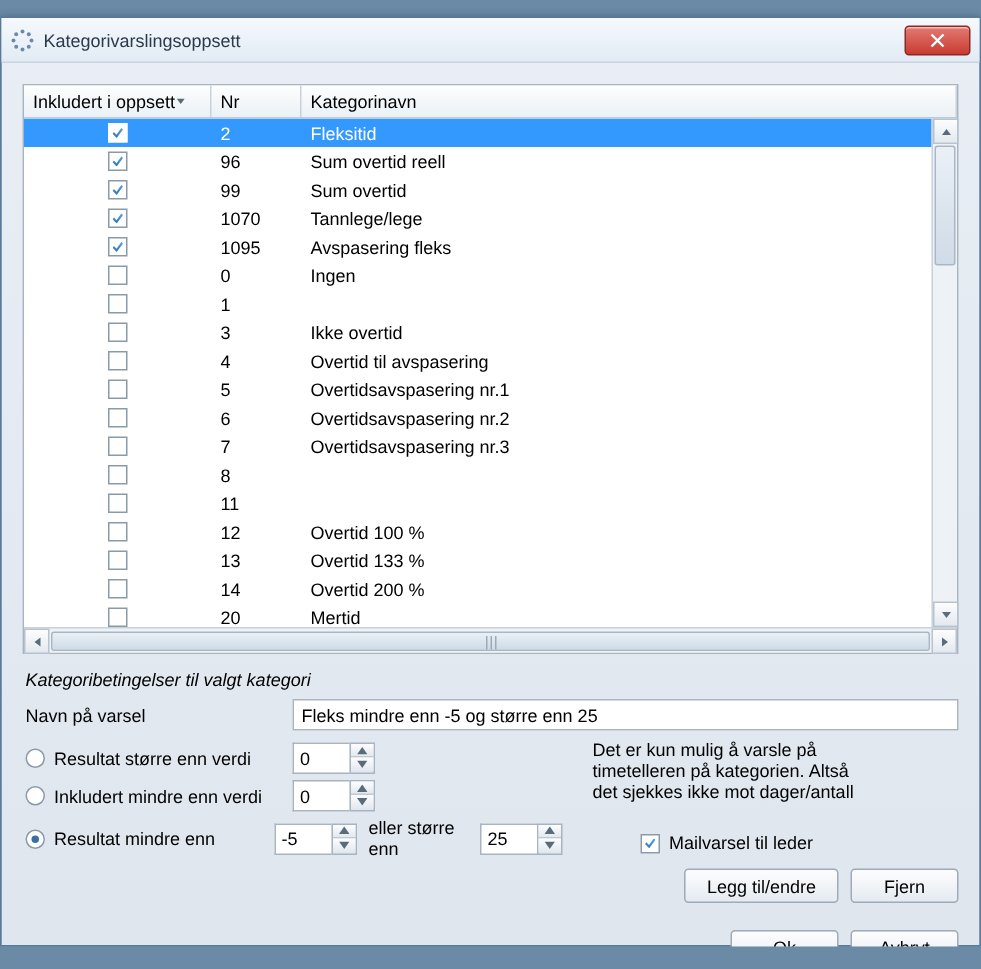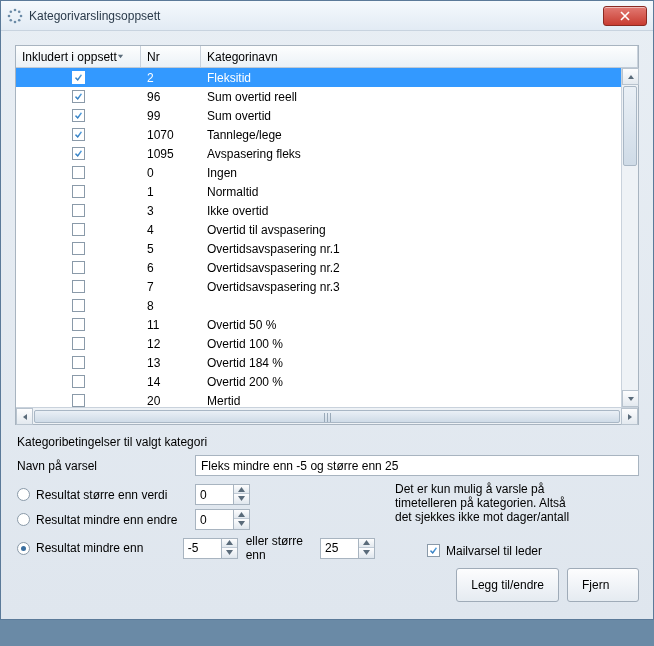--- a/index.html
+++ b/index.html
@@ -3,20 +3,21 @@
 <meta charset="utf-8">
 <style>
   * { box-sizing: border-box; font-family: "Segoe UI", Tahoma, sans-serif; font-size: 12px; }
   html, body { margin: 0; padding: 0; background: #6a8aa6; }
   .window {
     width: 654px; height: 620px;
     background: linear-gradient(#e8eef4, #dfe6ee);
     border: 1px solid #5b7a99;
     position: relative;
     box-shadow: 0 0 6px rgba(0,0,0,.3);
+    margin-top: 11px;
   }
   .titlebar {
     height: 30px;
     background: linear-gradient(#f5f9fd, #e2ebf4);
     border-bottom: 1px solid #c8d3df;
     display: flex; align-items: center;
     padding: 0 6px;
   }
   .title-icon { width: 16px; height: 16px; margin-right: 6px; position: relative; }
   .title-icon svg { width:16px; height:16px; }
@@ -93,46 +94,46 @@
   .hscroll{
     height:17px;position:absolute;left:0;right:0;bottom:0;background:#eef2f6;
     border-top:1px solid #c9d2dc;display:flex;
   }
   .hscroll .track{flex:1;display:flex;align-items:center;}
   .hscroll .thumb{height:13px;flex:1;margin:1px;background:linear-gradient(#eaf0f6,#cfdbe7);border:1px solid #a9b7c5;border-radius:2px;position:relative;}
   .hscroll .grip{position:absolute;left:50%;top:2px;transform:translateX(-50%);width:14px;height:9px;display:flex;gap:2px;justify-content:center;}
   .hscroll .grip span{width:1px;background:#9aaab9;}
   .arrow svg{width:8px;height:8px;}
 
-  .section-label{margin:10px 2px 6px;color:#000;}
+  .section-label{margin:10px 2px 6px;color:#000;font-style:italic;}
   .form-row{display:flex;align-items:center;margin:4px 0;}
   .form-label{width:180px;padding-left:2px;}
   .text-input{
     flex:1;background:#fff;border:1px solid #a8b4c0;padding:3px 5px;height:21px;
   }
   .radio{width:13px;height:13px;border:1px solid #8a9aa9;border-radius:50%;margin-right:6px;background:#fff;display:flex;align-items:center;justify-content:center;}
   .radio.on::after{content:"";width:5px;height:5px;border-radius:50%;background:#3b6fa0;}
   .spin{
     display:flex;height:21px;
   }
   .spin input{width:38px;border:1px solid #a8b4c0;border-right:none;padding:0 4px;text-align:left;background:#fff;}
   .spin .btns{display:flex;flex-direction:column;border:1px solid #a8b4c0;}
   .spin .btns div{width:15px;height:9px;background:linear-gradient(#fdfdfe,#e3e9ef);display:flex;align-items:center;justify-content:center;}
   .spin .btns div:first-child{border-bottom:1px solid #c0cad5;}
   .spin .btns svg{width:7px;height:5px;}
   .info-text{color:#000;max-width:180px;line-height:14px;}
   .form-grid{display:flex;gap:20px;align-items:flex-start;}
   .form-left{flex:0 0 360px;}
   .form-right{flex:1;padding-top:2px;}
-  .inline-chk{display:flex;align-items:flex-start;margin-top:20px;padding-left:32px;}
+  .inline-chk{display:flex;align-items:center;margin-top:20px;padding-left:32px;}
   .inline-chk .chk{margin-right:6px;}
   .btn{
-    height:23px;padding:16px 14px;background:linear-gradient(#fdfdfe,#e5ebf1);
+    height:23px;padding:5px 14px;background:linear-gradient(#fdfdfe,#e5ebf1);
     border:1px solid #9fabb8;border-radius:3px;min-width:72px;
-    display:flex;align-items:center;justify-content:flex-start;
+    display:flex;align-items:center;justify-content:center;
   }
   .btn-row{display:flex;gap:8px;justify-content:flex-end;margin-top:10px;}
   .bottom-btns{display:flex;gap:8px;justify-content:flex-end;margin-top:18px;}
   .range-row{display:flex;align-items:center;gap:8px;}
 </style>
 </head>
 <body>
 
 <div class="window">
   <div class="titlebar">
@@ -215,21 +216,20 @@
               <span class="chk"></span>
             </div>
             <div class="cell nr">0</div>
             <div class="cell name">Ingen</div>
           </div>
           <div class="row">
             <div class="cell inc">
               <span class="chk"></span>
             </div>
             <div class="cell nr">1</div>
-            <div class="cell name">Normaltid</div>
           </div>
           <div class="row">
             <div class="cell inc">
               <span class="chk"></span>
             </div>
             <div class="cell nr">3</div>
             <div class="cell name">Ikke overtid</div>
           </div>
           <div class="row">
             <div class="cell inc">
@@ -263,35 +263,34 @@
             <div class="cell inc">
               <span class="chk"></span>
             </div>
             <div class="cell nr">8</div>
           </div>
           <div class="row">
             <div class="cell inc">
               <span class="chk"></span>
             </div>
             <div class="cell nr">11</div>
-            <div class="cell name">Overtid 50 %</div>
           </div>
           <div class="row">
             <div class="cell inc">
               <span class="chk"></span>
             </div>
             <div class="cell nr">12</div>
             <div class="cell name">Overtid 100 %</div>
           </div>
           <div class="row">
             <div class="cell inc">
               <span class="chk"></span>
             </div>
             <div class="cell nr">13</div>
-            <div class="cell name">Overtid 184 %</div>
+            <div class="cell name">Overtid 133 %</div>
           </div>
           <div class="row">
             <div class="cell inc">
               <span class="chk"></span>
             </div>
             <div class="cell nr">14</div>
             <div class="cell name">Overtid 200 %</div>
           </div>
           <div class="row">
             <div class="cell inc">
@@ -366,21 +365,21 @@
                     <path d="M0 0 L3.5 5 L7 0 Z" fill="#5a6b7a"></path>
                   </svg>
                 </div>
               </div>
           </div>
         </div>
 
         <div class="form-row">
           <div class="form-label" style="display:flex;align-items:center;">
             <span class="radio"></span>
-            <span>Resultat mindre enn endre</span>
+            <span>Inkludert mindre enn verdi</span>
           </div>
           <div class="spin">
             <input value="0" style="">
             <div class="btns">
                 <div>
                   <svg viewBox="0 0 7 5">
                     <path d="M0 5 L3.5 0 L7 5 Z" fill="#5a6b7a"></path>
                   </svg>
                 </div>
                 <div>

